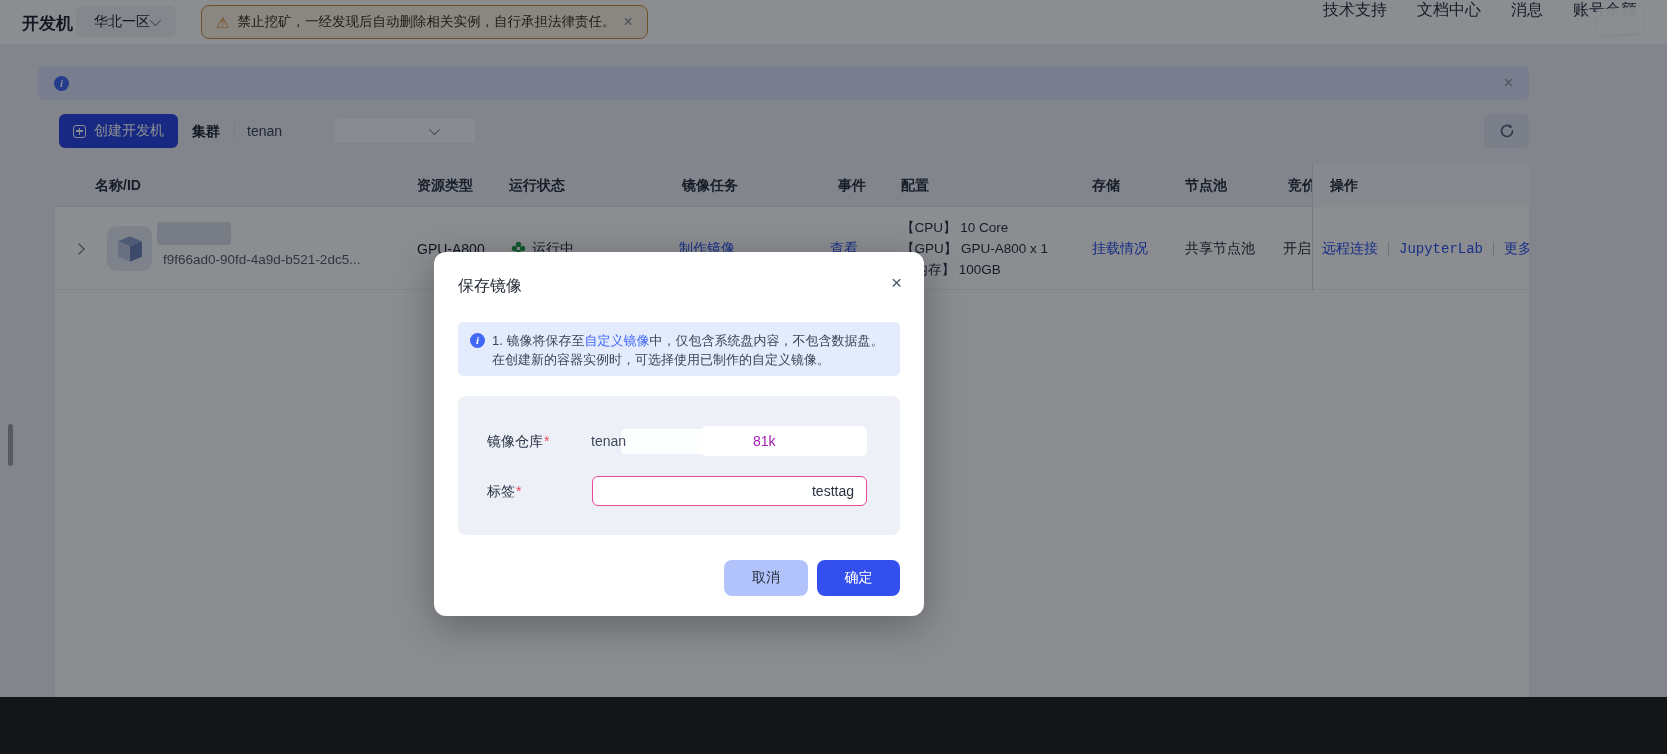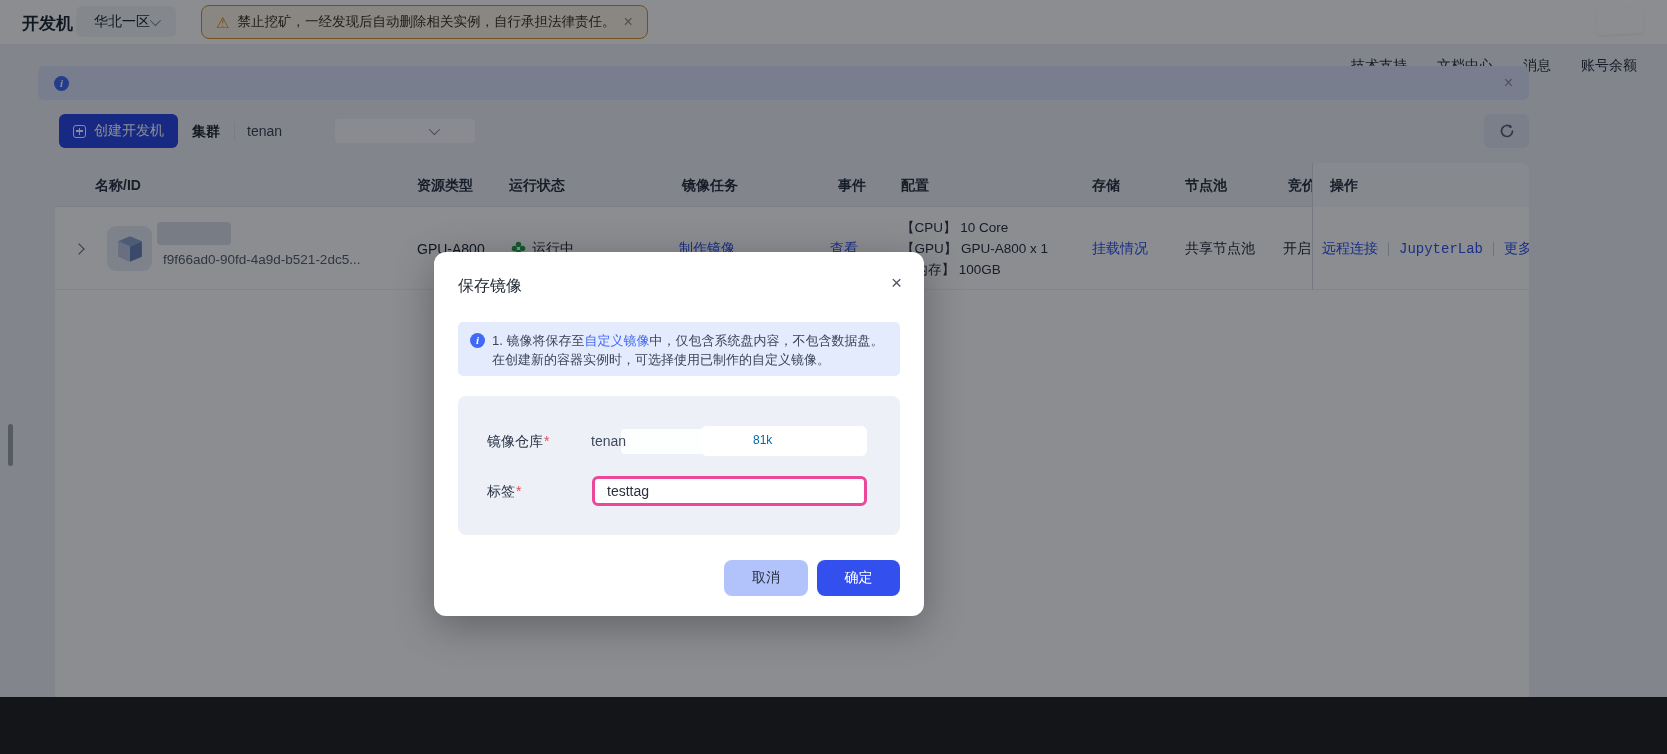--- a/index.html
+++ b/index.html
@@ -19,22 +19,22 @@
   .region-select{position:absolute; left:76px; top:6px; width:100px; height:31px; background:#f3f5f8;
     border-radius:6px; display:flex; align-items:center; justify-content:center;
     padding:0 12px; font-size:14px; cursor:pointer;}
   .chev{width:8px; height:8px; border-right:1.6px solid #7a8599; border-bottom:1.6px solid #7a8599;
     transform:rotate(45deg) translateY(-2px); display:inline-block;}
   .warn-banner{position:absolute; left:201px; top:5px; height:34px; display:flex; align-items:center;
     gap:8px; padding:0 14px; background:var(--warning-bg); border:1px solid var(--warning-border);
     border-radius:8px; font-size:13.5px; color:#3a2f1d;}
   .warn-tri{color:var(--warning); font-size:15px; line-height:1;}
   .x-btn{color:#8a8f99; font-size:16px; line-height:1; cursor:pointer;}
-  .top-links{position:absolute; right:30px; top:0; height:44px; display:flex; align-items:flex-end;
-    gap:30px; font-size:14px; color:#2b3340;margin-top:31px;}
+  .top-links{position:absolute; right:30px; top:0; height:44px; display:flex; align-items:flex-start;
+    gap:30px; font-size:16px; color:#2b3340;}
   .top-links span{cursor:pointer;}
   .redact{background:rgba(255,255,255,.92); border-radius:4px; position:absolute;}
   .balance-patch{left:1597px; top:8px; width:46px; height:26px; transform:rotate(-3deg);
     box-shadow:0 1px 3px rgba(0,0,0,.08);}
 
   
   .notice{position:absolute; left:38px; top:66px; width:1491px; height:34px; background:var(--notice-bg);
     border-radius:6px; display:flex; align-items:center; padding:0 16px; gap:8px; font-size:13.5px; color:#2f3a52;}
   .info-dot{width:15px; height:15px; border-radius:50%; background:var(--modal-link); color:#fff;
     font-size:11px; font-style:italic; font-weight:bold; display:flex; align-items:center;
@@ -96,24 +96,24 @@
     border-radius:5px; padding:9px 12px; display:flex; gap:7px; font-size:13px; line-height:19px; color:#3c465a;}
   .modal-notice .info-dot{margin-top:2px;}
   .modal-notice .link{color:var(--modal-link); cursor:pointer;}
   .form-panel{position:absolute; left:24px; top:144px; width:442px; height:139px;
     background:var(--panel-bg); border-radius:8px;}
   .f-label{position:absolute; left:29px; font-size:14px; color:#2a3345;}
   .req{color:#e34d59; margin-left:1px;}
   .repo-val{position:absolute; left:133px; top:37px; font-size:14px; color:#3f4a5c; z-index:2;}
   .repo-patch-a{left:163px; top:33px; width:95px; height:25px; background:rgba(255,255,255,.88); z-index:1;}
   .repo-box{position:absolute; left:243px; top:30px; width:166px; height:30px; background:#fff; border-radius:6px;}
-  .repo-suffix{position:absolute; left:295px; top:37px; font-size:12px; color:#0369a1; z-index:2;}
+  .repo-suffix{position:absolute; left:295px; top:37px; font-size:14px; color:#a21caf; z-index:2;}
   .tag-input{position:absolute; left:134px; top:80px; width:275px; height:30px; background:#fff;
-    border:3px solid #ec4899; border-radius:6px; padding:0 12px; font-size:14px; color:#2a3140;
-    font-family:"Liberation Sans", sans-serif;}
+    border:1px solid #ec4899; border-radius:6px; padding:0 12px; font-size:14px; color:#2a3140;
+    font-family:"Liberation Sans", sans-serif;text-align:right;}
   .btn{position:absolute; top:308px; height:36px; border:none; border-radius:8px; font-size:14px; cursor:pointer;}
   .btn-cancel{left:290px; width:84px; background:var(--cancel-bg); color:#272e3b;}
   .btn-confirm{left:383px; width:83px; background:var(--confirm); color:#fff;}
 </style>
 </head>
 <body>
 
 <div class="app">
 
   <div class="topbar">

